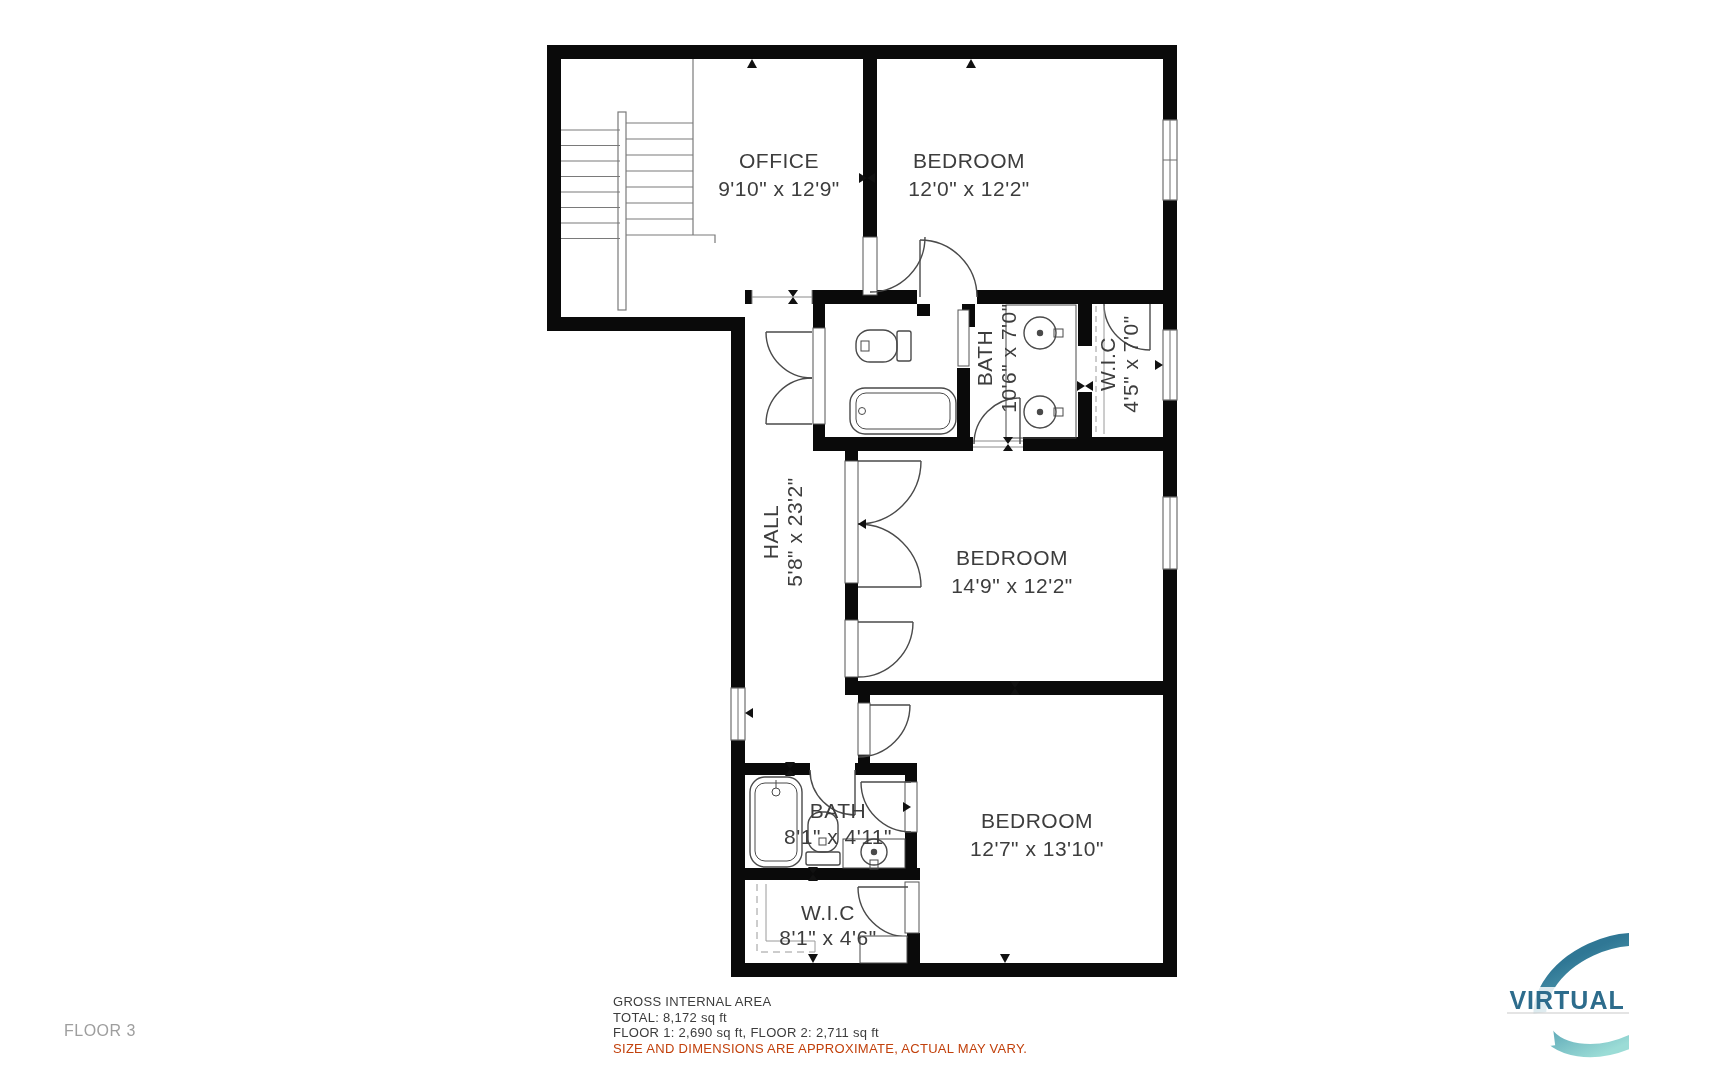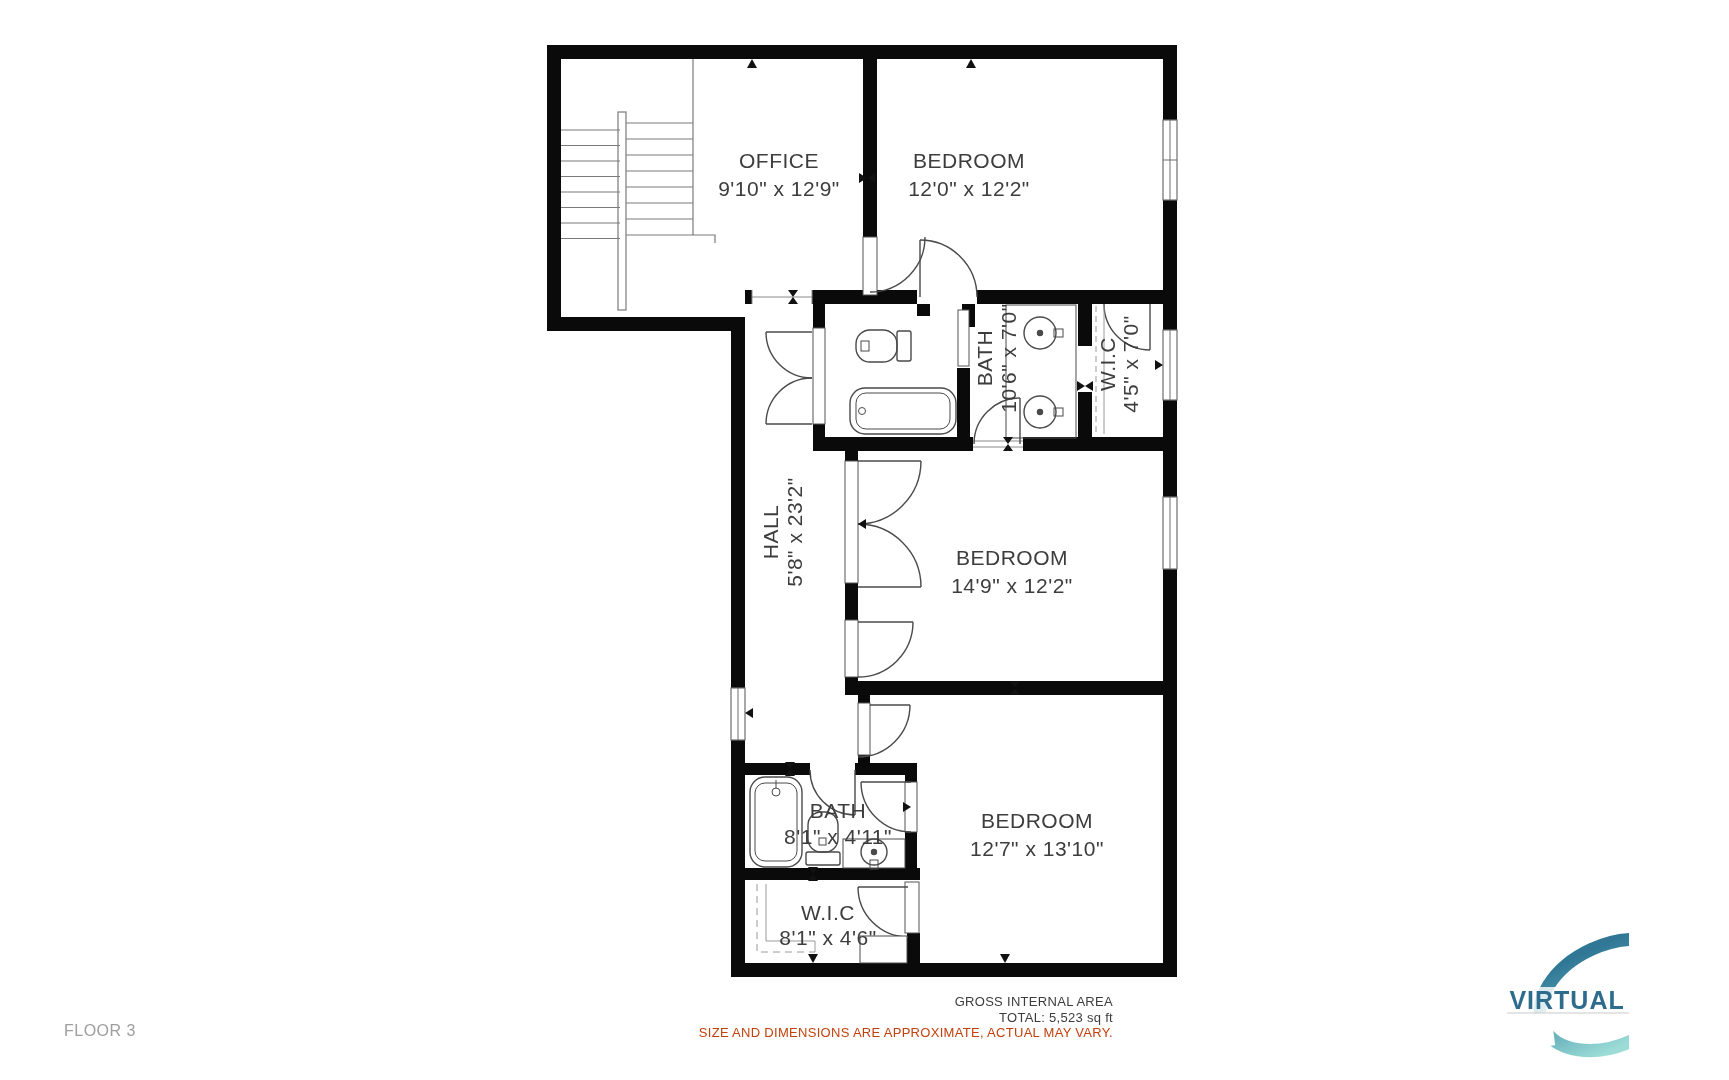--- a/index.html
+++ b/index.html
@@ -1,19 +1,19 @@
 <!DOCTYPE html>
 <html><head>
 <meta charset="utf-8">
 <style>
   html,body{margin:0;padding:0;background:#fff;}
   .screen{position:relative;width:1629px;height:1080px;background:#ffffff;overflow:hidden;
           font-family:"Liberation Sans", sans-serif;}
   svg.plan{position:absolute;left:0;top:0;}
-  .footer-block{position:absolute;left:613px;top:994px;width:500px;text-align:right;
+  .footer-block{position:absolute;left:613px;top:994px;width:500px;text-align:left;
                 font-size:13px;line-height:15.5px;color:#3c3c3c;letter-spacing:.3px;}
   .footer-block .disclaimer{color:#c2410c;}
   .floor-label{position:absolute;left:64px;top:1022px;font-size:16px;color:#9e9e9e;letter-spacing:.5px;}
   .logo-wrap{position:absolute;left:1495px;top:925px;width:235px;height:150px;text-decoration:underline;}
   text{font-family:"Liberation Sans", sans-serif;}
   .room-name,.room-dims{font-size:21px;fill:#3d3d3d;letter-spacing:.5px;}
 </style>
 </head>
 <body>
 
@@ -302,21 +302,22 @@
     </g>
     <g>
       <text class="room-name" x="828" y="912" dominant-baseline="central">W.I.C</text>
       <text class="room-dims" x="828" y="937" dominant-baseline="central">8'1" x 4'6"</text>
     </g>
   </g>
 </svg>
 
 <div class="footer-block">
   <div>GROSS INTERNAL AREA</div>
-  <div>TOTAL: 5,523 sq ft</div>
+  <div>TOTAL: 8,172 sq ft</div>
+  <div>FLOOR 1: 2,690 sq ft, FLOOR 2: 2,711 sq ft</div>
   <div class="disclaimer">SIZE AND DIMENSIONS ARE APPROXIMATE, ACTUAL MAY VARY.</div>
 </div>
 
 <div class="floor-label">FLOOR 3</div>
 
 <div class="logo-wrap">
   <svg width="235" height="150" viewBox="0 0 235 150">
     <defs>
       <linearGradient id="lg" x1="0" y1="0" x2="0" y2="1">
         <stop offset="0" stop-color="#2f7795"></stop>

